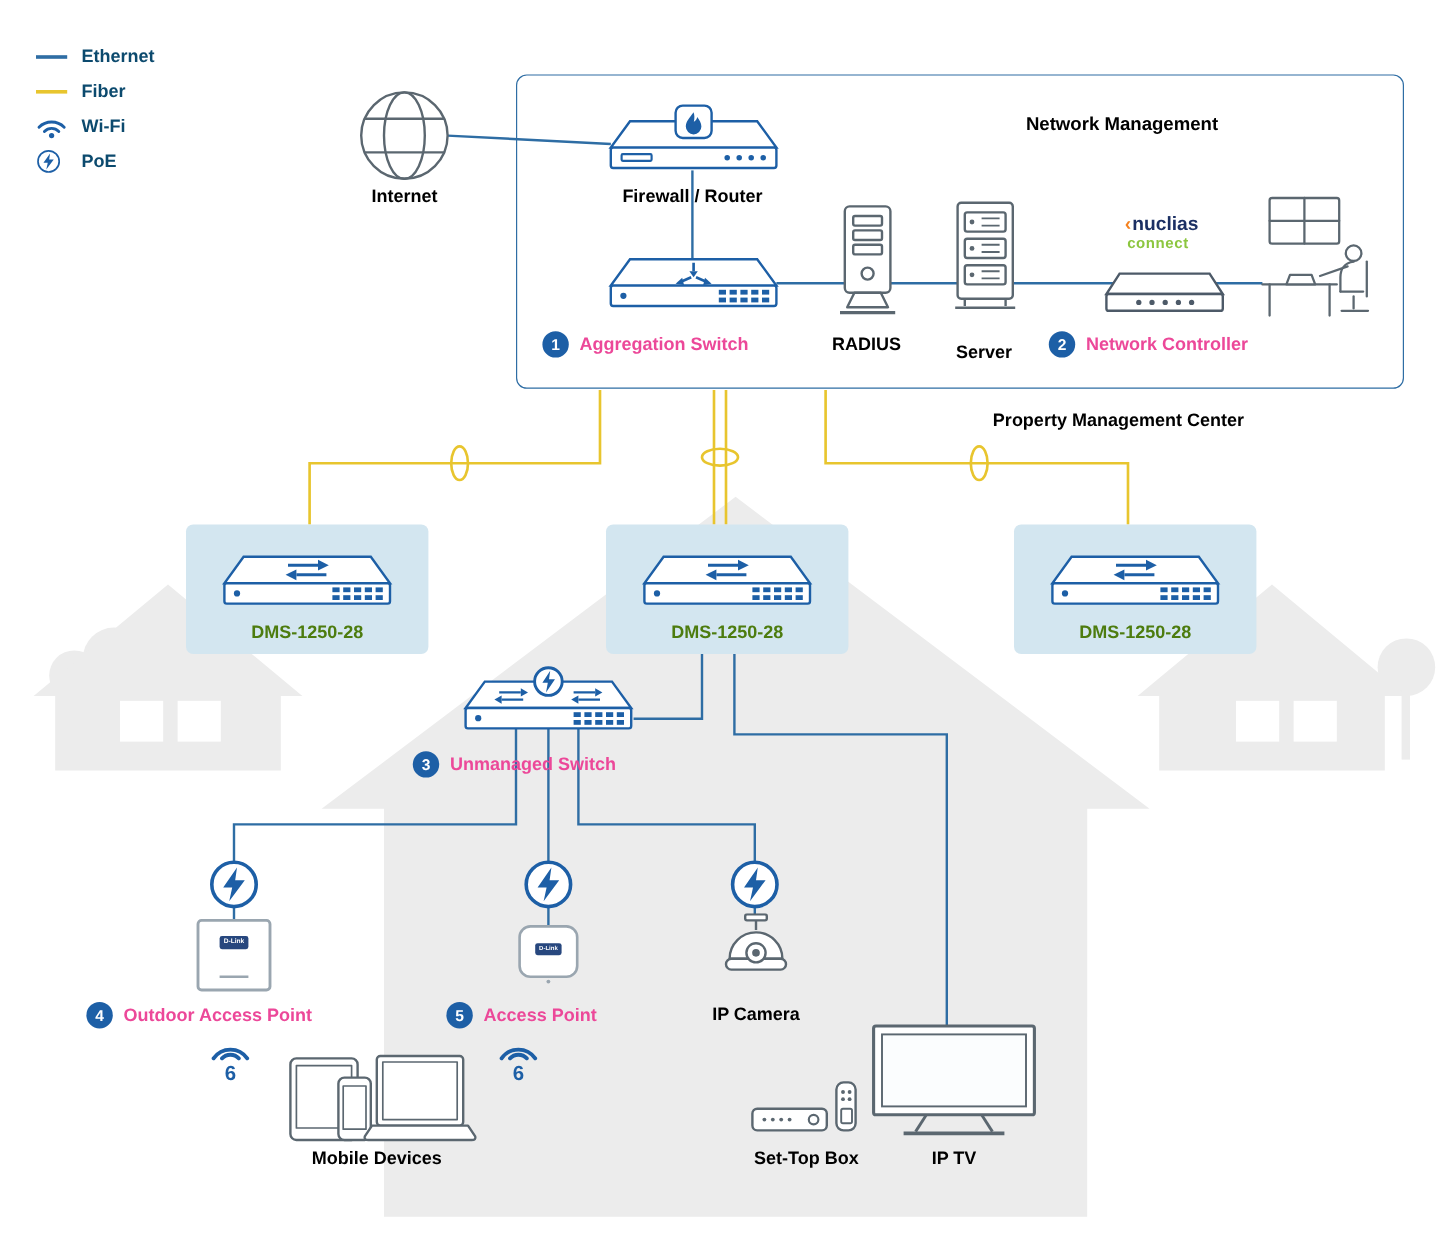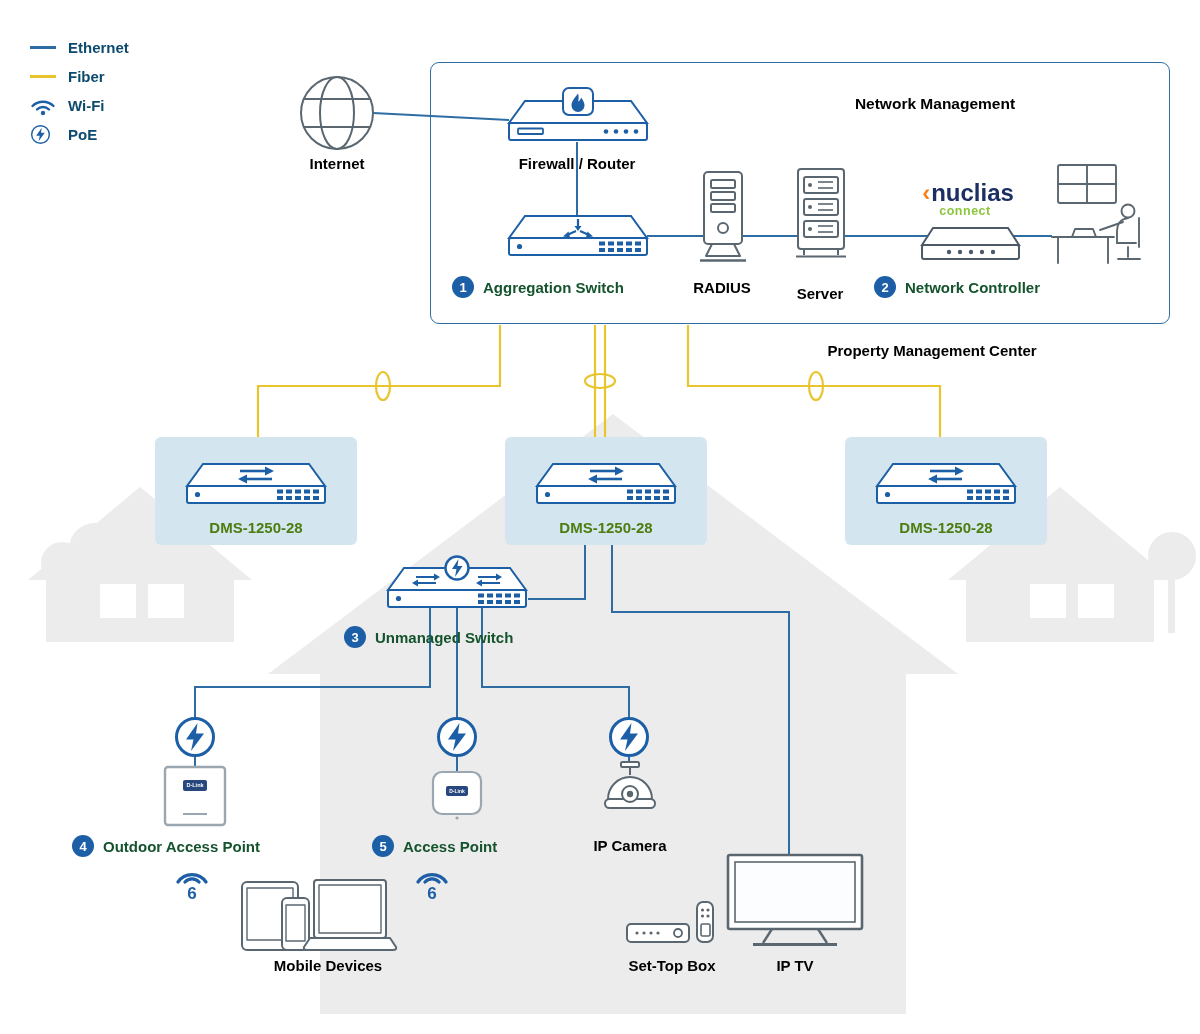--- a/index.html
+++ b/index.html
@@ -3,32 +3,32 @@
 <meta charset="utf-8">
 <style>
   * { margin:0; padding:0; box-sizing:border-box; }
   html,body { background:#ffffff; font-family:"Liberation Sans", sans-serif; }
   .canvas { position:relative; width:1200px; height:1034px; background:#ffffff; overflow:hidden; }
   .dev { position:absolute; display:block; }
   .lbl { position:absolute; font-size:15px; font-weight:bold; color:#000000; white-space:nowrap; transform:translateX(-50%); }
   .lbl.blue { color:#4d7c0f; }
   .badge-row { position:absolute; display:flex; align-items:center; gap:9px; }
   .badge { width:22px; height:22px; border-radius:50%; background:#1d5fa6; color:#fff; font-size:13px; font-weight:bold; display:flex; align-items:center; justify-content:center; flex:0 0 auto; }
-  .badge-row .txt { font-size:15px; font-weight:bold; color:#14532d; white-space:nowrap; }
+  .badge-row .txt { font-size:15px; font-weight:bold; color:#ec4899; white-space:nowrap; }
   .nm-box { position:absolute; left:430px; top:62px; width:740px; height:262px; border:1.6px solid #2e6da4; border-radius:9px; }
   .dms-box { position:absolute; width:202px; height:108px; background:#d3e6f0; border-radius:6px; }
   .legend { position:absolute; left:30px; top:37px; }
   .lg-row { display:flex; align-items:center; gap:10px; height:21px; margin-bottom:8px; }
   .lg-ic { width:28px; display:flex; align-items:center; justify-content:flex-start; }
   .lg-line { display:inline-block; width:26px; height:3px; }
   .lg-line.eth { background:#2e6da4; }
   .lg-line.fib { background:#e8c52e; }
   .lg-txt { font-size:15px; font-weight:600; color:#0c4a6e; white-space:nowrap; }
   .nuclias { position:absolute; left:918px; top:180px; width:100px; text-align:center; line-height:1.05; }
-  .nuclias .row1 { font-size:24px; font-weight:bold; color:#1b2f63; white-space:nowrap; }
+  .nuclias .row1 { font-size:16px; font-weight:bold; color:#1b2f63; white-space:nowrap; }
   .nuclias .chev { color:#f5821f; margin-right:1px; }
   .nuclias .row2 { display:block; font-size:12.5px; font-weight:600; color:#8cc63f; text-align:center; padding-right:6px; letter-spacing:0.5px; }
   .devlogo { position:absolute; color:#ffffff; font-weight:bold; text-align:center; font-family:"Liberation Sans", sans-serif; }
   .wifi6 { position:absolute; width:36px; text-align:center; }
   .wifi6 .num { display:block; font-size:17px; font-weight:bold; color:#1d5fa6; margin-top:-3px; line-height:1; }
 </style>
 </head>
 <body>
 
 <svg style="position:absolute;width:0;height:0" aria-hidden="true">
@@ -392,21 +392,21 @@
     <g stroke="#5b6770" stroke-width="2" fill="#fff" stroke-linejoin="round">
       <rect x="4" y="6" width="56" height="68" rx="5"></rect>
       <rect x="9" y="12" width="46" height="52" stroke-width="1.4"></rect>
       <rect x="44" y="22" width="27" height="52" rx="5"></rect>
       <rect x="48" y="29" width="19" height="36" stroke-width="1.4"></rect>
       <rect x="76" y="4" width="72" height="58" rx="3"></rect>
       <rect x="81" y="9" width="62" height="48" stroke-width="1.4"></rect>
       <path d="M72 62 L152 62 L158 71 Q159 74 155 74 L69 74 Q65 74 66 71 Z"></path>
     </g>
   </svg>
-  <div class="lbl" style="left:328px;top:957px">Mobile Devices</div>
+  <div class="lbl" style="left:314px;top:957px">Mobile Devices</div>
 
   <svg class="dev" style="left:625px;top:898px" width="92" height="52" viewBox="0 0 92 52">
     <g stroke="#5b6770" stroke-width="2" fill="#fff">
       <rect x="2" y="26" width="62" height="18" rx="4"></rect>
       <rect x="72" y="4" width="16" height="40" rx="6"></rect>
     </g>
     <g fill="#5b6770">
       <circle cx="12" cy="35" r="1.6"></circle>
         <circle cx="19" cy="35" r="1.6"></circle>
         <circle cx="26" cy="35" r="1.6"></circle>

